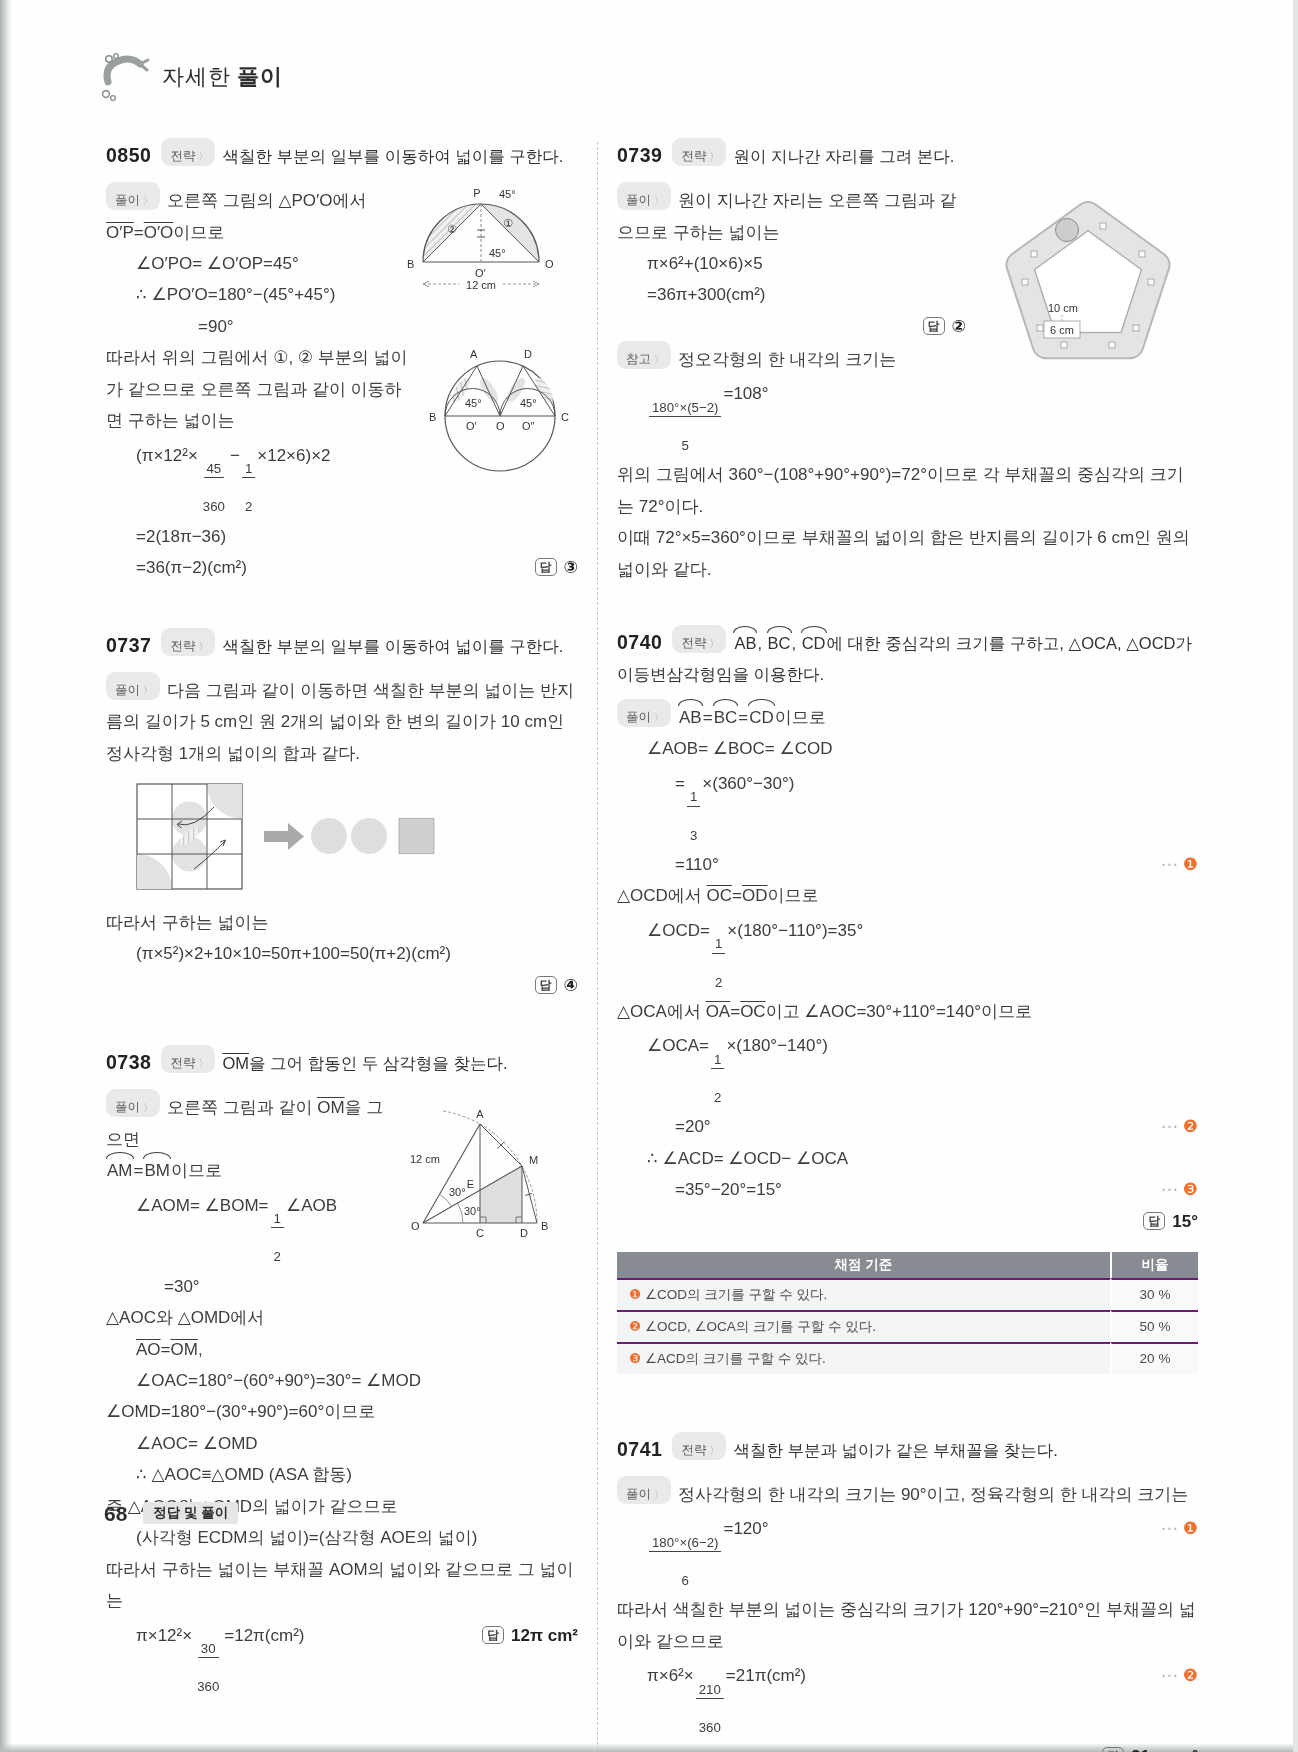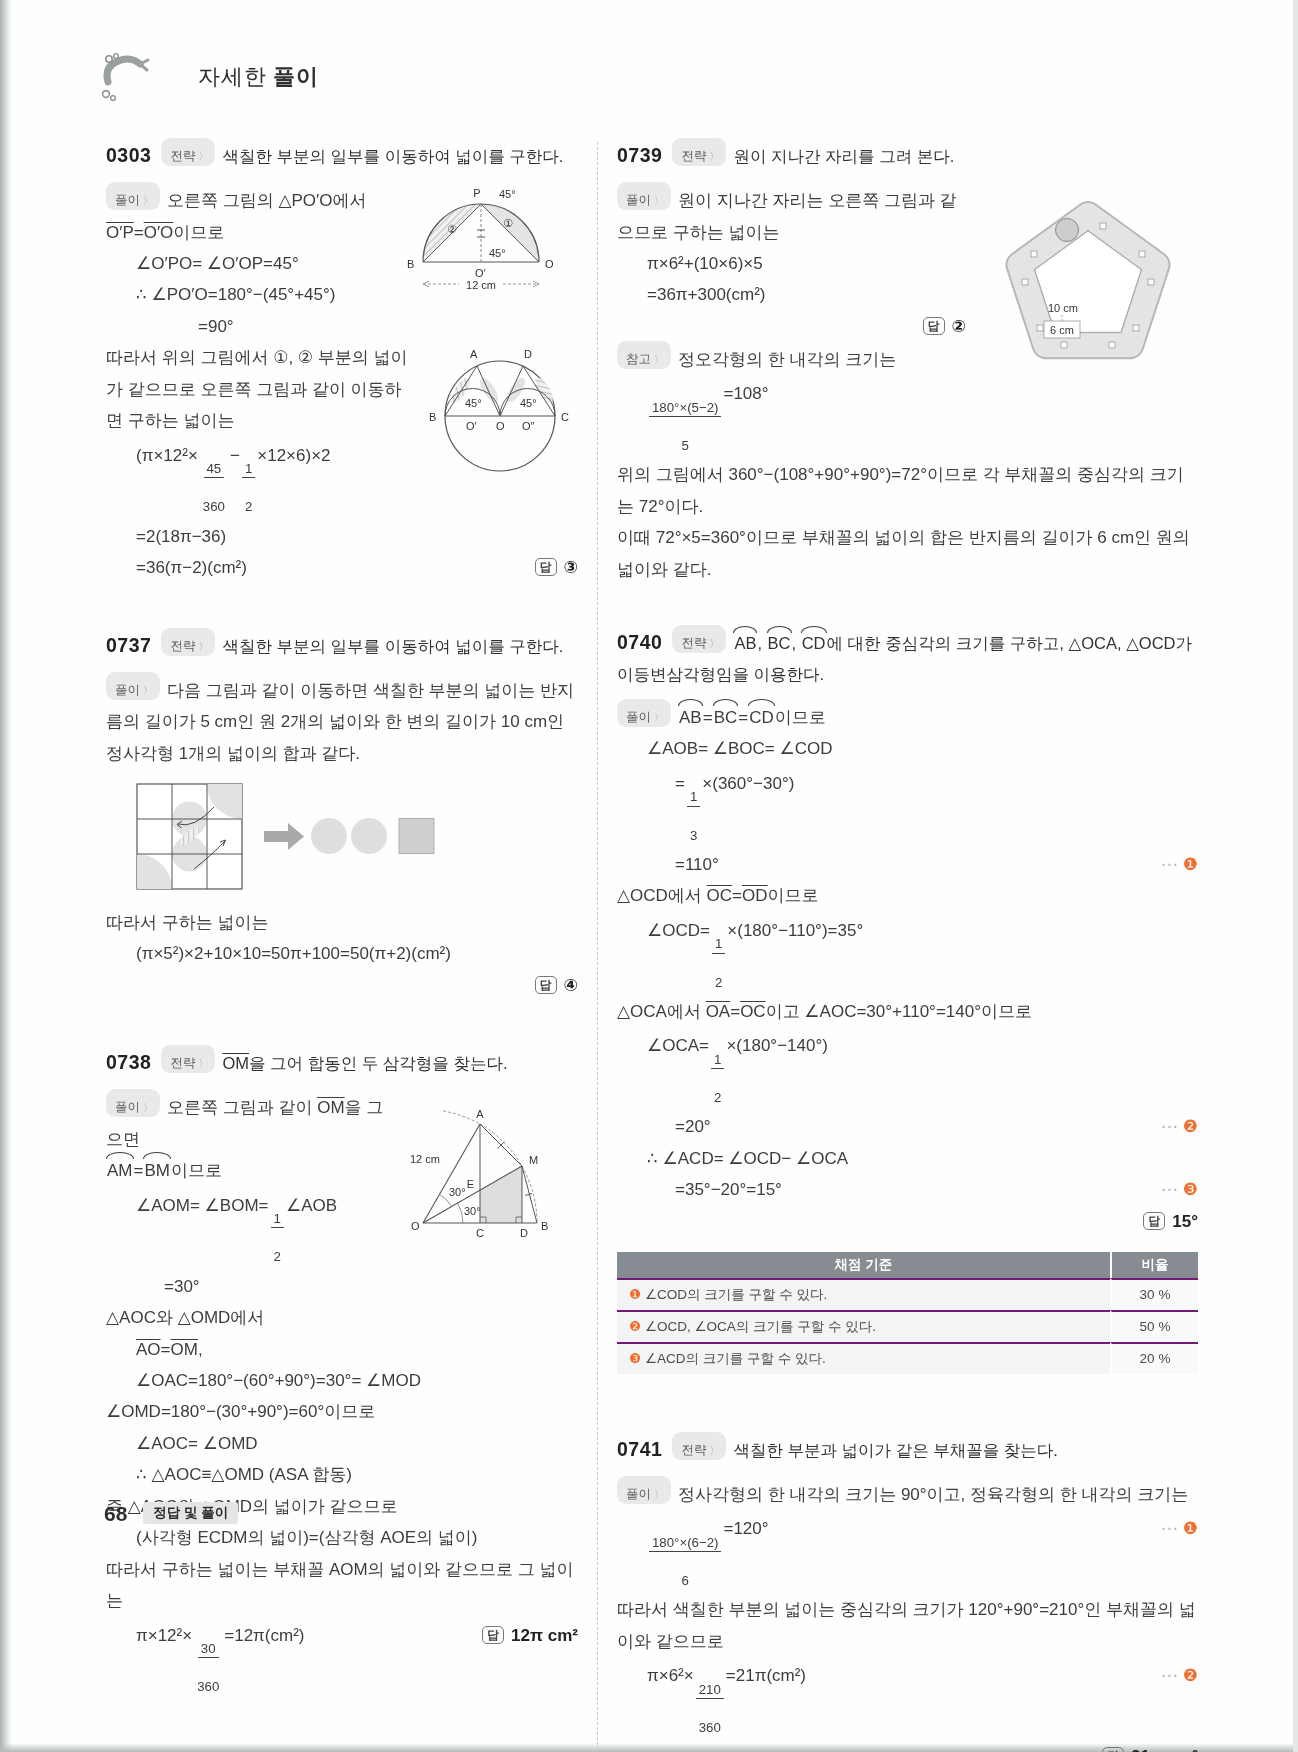--- a/index.html
+++ b/index.html
@@ -6,21 +6,21 @@
   .page{position:relative;width:1298px;height:1752px;background:#fefefe;overflow:hidden;
         font-family:"Liberation Sans","DejaVu Sans",sans-serif;color:#3d3d3d;}
   .scan-edge-left{position:absolute;left:0;top:0;width:12px;height:100%;
         background:linear-gradient(90deg,#aab0b0,#dfe2e2 55%,rgba(255,255,255,0));}
   .scan-edge-bottom{position:absolute;left:0;bottom:0;width:100%;height:9px;
         background:linear-gradient(0deg,#b6bbbb,rgba(255,255,255,0));}
   .scan-edge-right{position:absolute;right:0;top:0;width:5px;height:100%;background:#e3e6e6;}
 
   .header{position:absolute;left:100px;top:52px;display:flex;align-items:center;gap:10px;}
   .header .title{font-size:22px;letter-spacing:1px;color:#2e2e2e;}
-  .header .title .light{font-weight:normal;margin-left:36px;}
+  .header .title .light{font-weight:normal;}
   .header .title .bold{font-weight:bold;margin-left:6px;}
 
   .columns{position:absolute;left:106px;top:138px;right:100px;display:flex;align-items:stretch;}
   .col-left{width:472px;flex:none;}
   .divider{flex:none;width:0;border-left:1px dashed #c8c8c8;margin:4px 19px 30px 19px;}
   .col-right{flex:1;min-width:0;}
 
   .problem{margin-bottom:44px;}
   .phead{margin-bottom:9px;line-height:1.8;font-size:16.5px;color:#333;}
   .pnum{font-weight:bold;font-size:19.5px;color:#222;letter-spacing:.5px;margin-right:10px;}
@@ -93,21 +93,21 @@
       <span class="light">자세한</span><span class="bold">풀이</span>
     </div>
   </div>
 
   <div class="columns">
 
     <div class="col-left">
 
       <section class="problem">
         <div class="phead">
-          <span class="pnum">0303</span><span class="badge"><span>전략</span><span class="chev">〉</span></span><span class="stratext"><span>색칠한 부분의 일부를 이동하여 넓이를 구한다.</span></span>
+          <span class="pnum">0850</span><span class="badge"><span>전략</span><span class="chev">〉</span></span><span class="stratext"><span>색칠한 부분의 일부를 이동하여 넓이를 구한다.</span></span>
         </div>
         <div class="pbody">
           <svg class="fig fr" width="175" height="118" viewBox="0 0 175 118">
             <defs>
               <pattern id="h1" width="5" height="5" patternUnits="userSpaceOnUse" patternTransform="rotate(45)">
                 <rect width="5" height="5" fill="#efefef"></rect>
                   <line x1="0" y1="0" x2="0" y2="5" stroke="#909090" stroke-width="1"></line>
               </pattern>
             </defs>
             <path d="M20,78 A58,58 0 0 1 78,20 L20,78 Z" fill="url(#h1)"></path>

